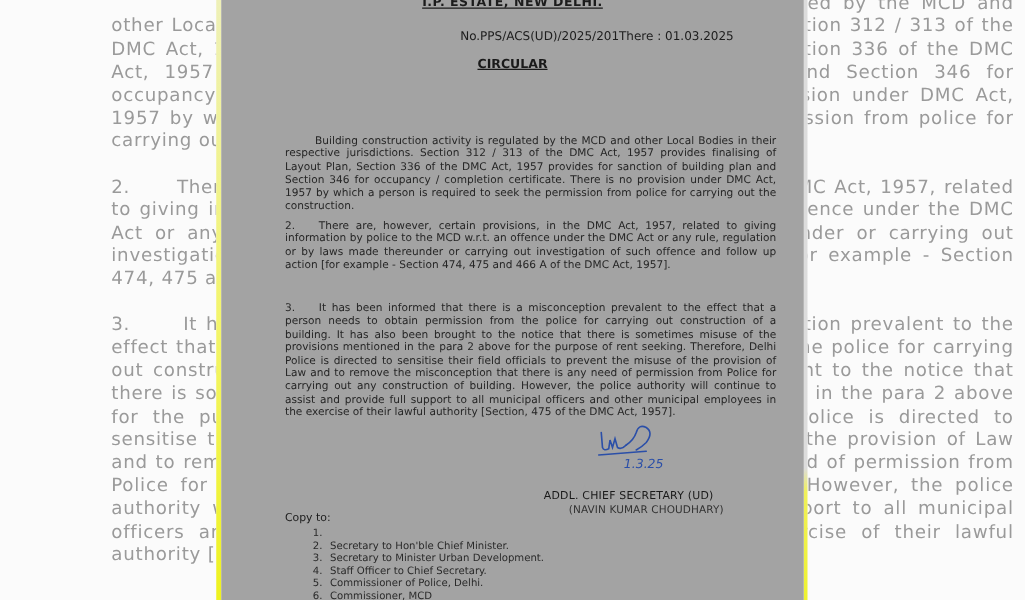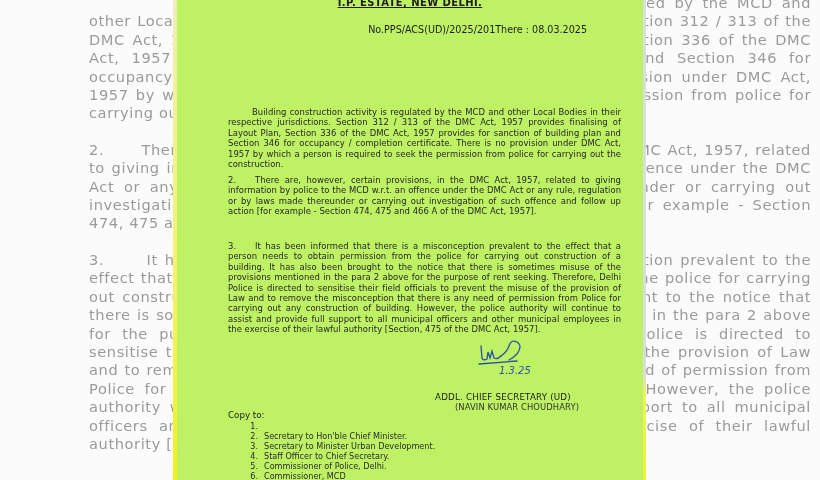--- a/index.html
+++ b/index.html
@@ -29,21 +29,21 @@
     background: linear-gradient(to bottom, #eef0b8 0%, #f3f56a 55%, #eef21f 100%);
   }
   .edge-right {
     position: absolute; left: 643px; top: 0; width: 3px; height: 480px;
     background: linear-gradient(to bottom, #dcdcdc 0%, #dcdcdc 78%, #f0f05a 82%, #eef230 100%);
   }
 
   
   .doc {
     position: absolute; left: 177px; top: 0; width: 466px; height: 480px;
-    background: #bef264; color: #222; overflow: hidden;
+    background: #a3a3a3; color: #222; overflow: hidden;
   }
   .doc-header {
     position: absolute; left: 0; right: 0; top: -3px; text-align: center;
     font-size: 10px; font-weight: bold; text-decoration: underline;
     letter-spacing: 0.4px; color: #1c1c1c;
   }
   .ref-row {
     position: absolute; left: 51px; right: 56px; top: 24px;
     font-size: 9.6px; display: flex; justify-content: flex-end; color: #1d1d1d;
   }
@@ -112,24 +112,25 @@
   <div class="edge-right"></div>
 </div>
 
 <div class="doc">
   <div class="doc-header">I.P. ESTATE, NEW DELHI.</div>
 
   <div class="ref-row">
     <span>No.PPS/ACS(UD)/2025/201</span>
     <span>
       <span>There :</span>
-      <span>08.03.2025</span>
+      <span>01.03.2025</span>
     </span>
   </div>
 
+  <div class="circular-title">CIRCULAR</div>
 
 
   <div class="body-text para1">
     <p>Building construction activity is regulated by the MCD and other Local Bodies in their respective jurisdictions. Section 312 / 313 of the DMC Act, 1957 provides finalising of Layout Plan, Section 336 of the DMC Act, 1957 provides for sanction of building plan and Section 346 for occupancy / completion certificate. There is no provision under DMC Act, 1957 by which a person is required to seek the permission from police for carrying out the construction.</p>
   </div>
 
   <div class="body-text para2">
     <p><span class="pnum">2.</span><span>There are, however, certain provisions, in the DMC Act, 1957, related to giving information by police to the MCD w.r.t. an offence under the DMC Act or any rule, regulation or by laws made thereunder or carrying out investigation of such offence and follow up action [for example - Section 474, 475 and 466 A of the DMC Act, 1957].</span></p>
   </div>
 

